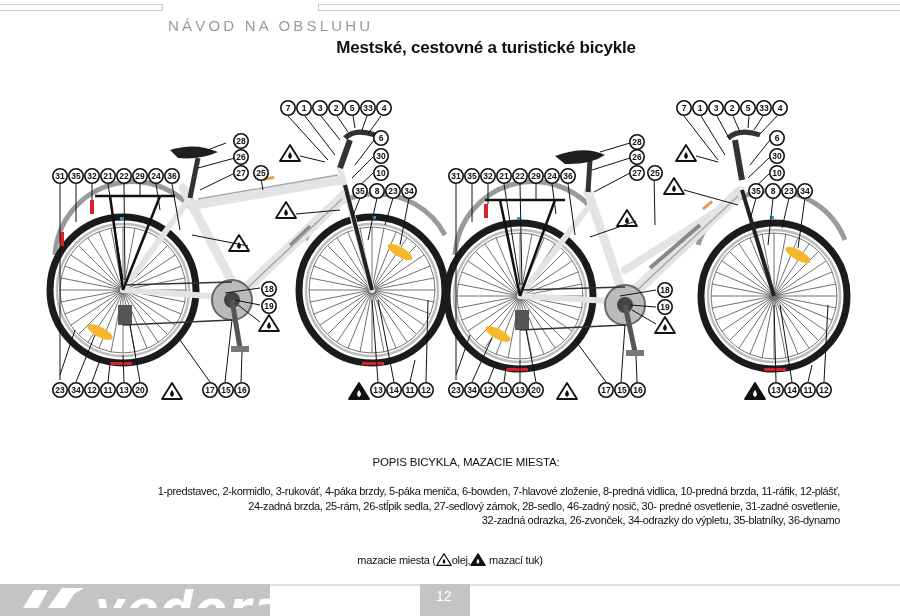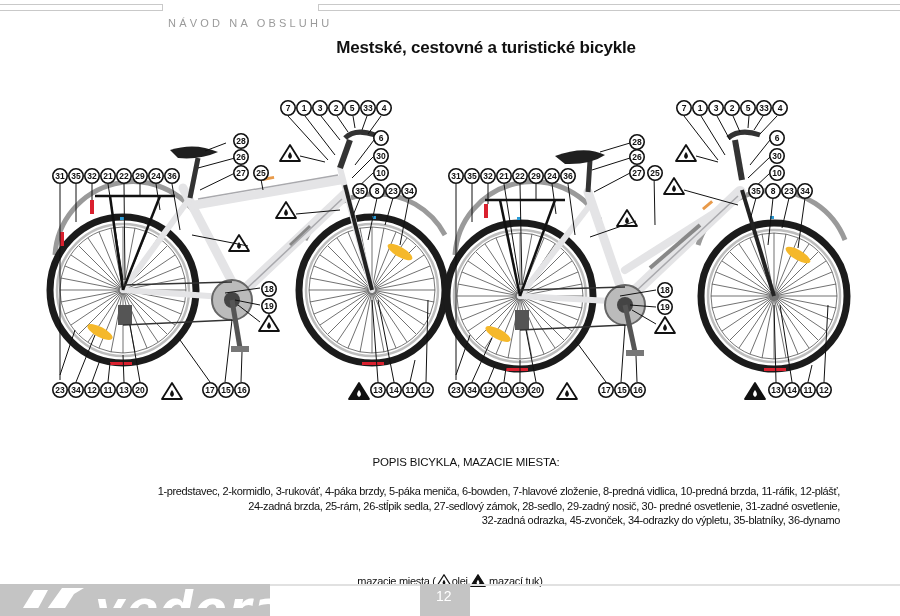--- a/index.html
+++ b/index.html
@@ -1,32 +1,32 @@
 <!DOCTYPE html>
 <html><head>
 <meta charset="utf-8">
 <style>
   html, body { margin: 0; padding: 0; background: #ffffff; }
   body { width: 900px; height: 616px; position: relative; overflow: hidden;
          font-family: "DejaVu Sans", "Liberation Sans", sans-serif; color: #111; }
   .header-line { position: absolute; top: 4px; height: 5px; border-top: 1px solid #c9c9c9; border-bottom: 1px solid #c9c9c9; }
   .header-line.left { left: 0; width: 162px; border-right: 1px solid #c9c9c9; }
   .header-line.right { left: 318px; width: 582px; border-left: 1px solid #c9c9c9; }
-  .header-title { position: absolute; top: 1px; left: 168px; width: 145px; font-size: 11px; letter-spacing: 3.2px;
+  .header-title { position: absolute; top: 1px; left: 168px; width: 145px; font-size: 15px; letter-spacing: 3.2px;
                   color: #9a9a9a; font-family: "Liberation Sans", sans-serif; white-space: nowrap; margin-top: 16px; }
   .page-title { position: absolute; top: 38px; left: 0; width: 900px; text-align: center;
                 font-family: "Liberation Sans", sans-serif; font-weight: bold; font-size: 17px; letter-spacing: -0.2px; margin-left: 36px; }
   .diagram { position: absolute; left: 0; top: 90px; width: 900px; height: 320px; }
   .section-title { position: absolute; top: 456px; left: 16px; width: 900px; text-align: center; font-size: 11.5px;
                    font-family: "Liberation Sans", sans-serif; letter-spacing: -0.2px; }
   .legend { position: absolute; top: 484px; left: 60px; width: 780px; text-align: right; font-size: 11px; line-height: 14.5px;
             font-family: "Liberation Sans", sans-serif; letter-spacing: -0.35px; }
   .legend span { display: block; white-space: nowrap; }
   .lube-note { position: absolute; top: 553px; left: 0; width: 900px; text-align: center; font-size: 11px;
-               font-family: "Liberation Sans", sans-serif; letter-spacing: -0.3px; margin-top: 21px; }
+               font-family: "Liberation Sans", sans-serif; letter-spacing: -0.3px; }
   .lube-note svg { vertical-align: -2px; }
   .footer-band { position: absolute; left: 0; top: 584px; width: 270px; height: 32px; background: #c4c4c4; }
   .footer-line { position: absolute; left: 270px; top: 584px; width: 630px; height: 0; border-top: 2px solid #e1e1e1; }
   .footer-logo { position: absolute; left: 0; top: 584px; width: 270px; height: 24px; overflow: hidden; }
   .page-number { position: absolute; left: 436px; top: 588px; font-size: 14px; color: #ffffff;
                  font-family: "Liberation Sans", sans-serif; }
   .page-num-band { position: absolute; left: 420px; top: 584px; width: 50px; height: 32px; background: #c4c4c4; }
   .logo-text { font-family: "DejaVu Sans", sans-serif; font-weight: bold; font-style: italic; }
 </style>
 </head>
@@ -489,22 +489,22 @@
       <line x1="636" y1="221" x2="590" y2="237"></line>
       <line x1="656" y1="324" x2="632" y2="310"></line>
     </g>
   </svg>
 </div>
 
 <div class="section-title">POPIS BICYKLA, MAZACIE MIESTA:</div>
 
 <div class="legend">
   <span>1-predstavec, 2-kormidlo, 3-rukováť, 4-páka brzdy,  5-páka meniča, 6-bowden, 7-hlavové zloženie, 8-predná vidlica, 10-predná brzda, 11-ráfik, 12-plášť,</span>
-  <span>24-zadná brzda, 25-rám, 26-stĺpik sedla, 27-sedlový zámok, 28-sedlo, 29-zadný nosič, 30- predné osvetlenie, 31-zadné osvetlenie,</span>
-  <span>32-zadná odrazka, 45-zvonček, 34-odrazky do výpletu, 35-blatníky, 36-dynamo</span>
+  <span>24-zadná brzda, 25-rám, 26-stĺpik sedla, 27-sedlový zámok, 28-sedlo, 46-zadný nosič, 30- predné osvetlenie, 31-zadné osvetlenie,</span>
+  <span>32-zadná odrazka, 26-zvonček, 34-odrazky do výpletu, 35-blatníky, 36-dynamo</span>
 </div>
 
 <div class="lube-note">
   <span>mazacie miesta (</span><span><svg width="16" height="13" viewBox="-10 -10 20 18">
         <path d="M0,-9 L10,7 L-10,7 Z" fill="#fff" stroke="#111" stroke-width="1.8" stroke-linejoin="round"></path>
         <path d="M0,-2 C2,1 3,3 0,5 C-3,3 -2,1 0,-2 Z" fill="#111"></path>
       </svg></span><span>olej,</span><span><svg width="16" height="13" viewBox="-10 -10 20 18">
         <path d="M0,-9 L10,7 L-10,7 Z" fill="#111" stroke="#111" stroke-width="1.8" stroke-linejoin="round"></path>
         <path d="M0,-2 C2,1 3,3 0,5 C-3,3 -2,1 0,-2 Z" fill="#fff"></path>
       </svg></span><span> mazací tuk)</span>

